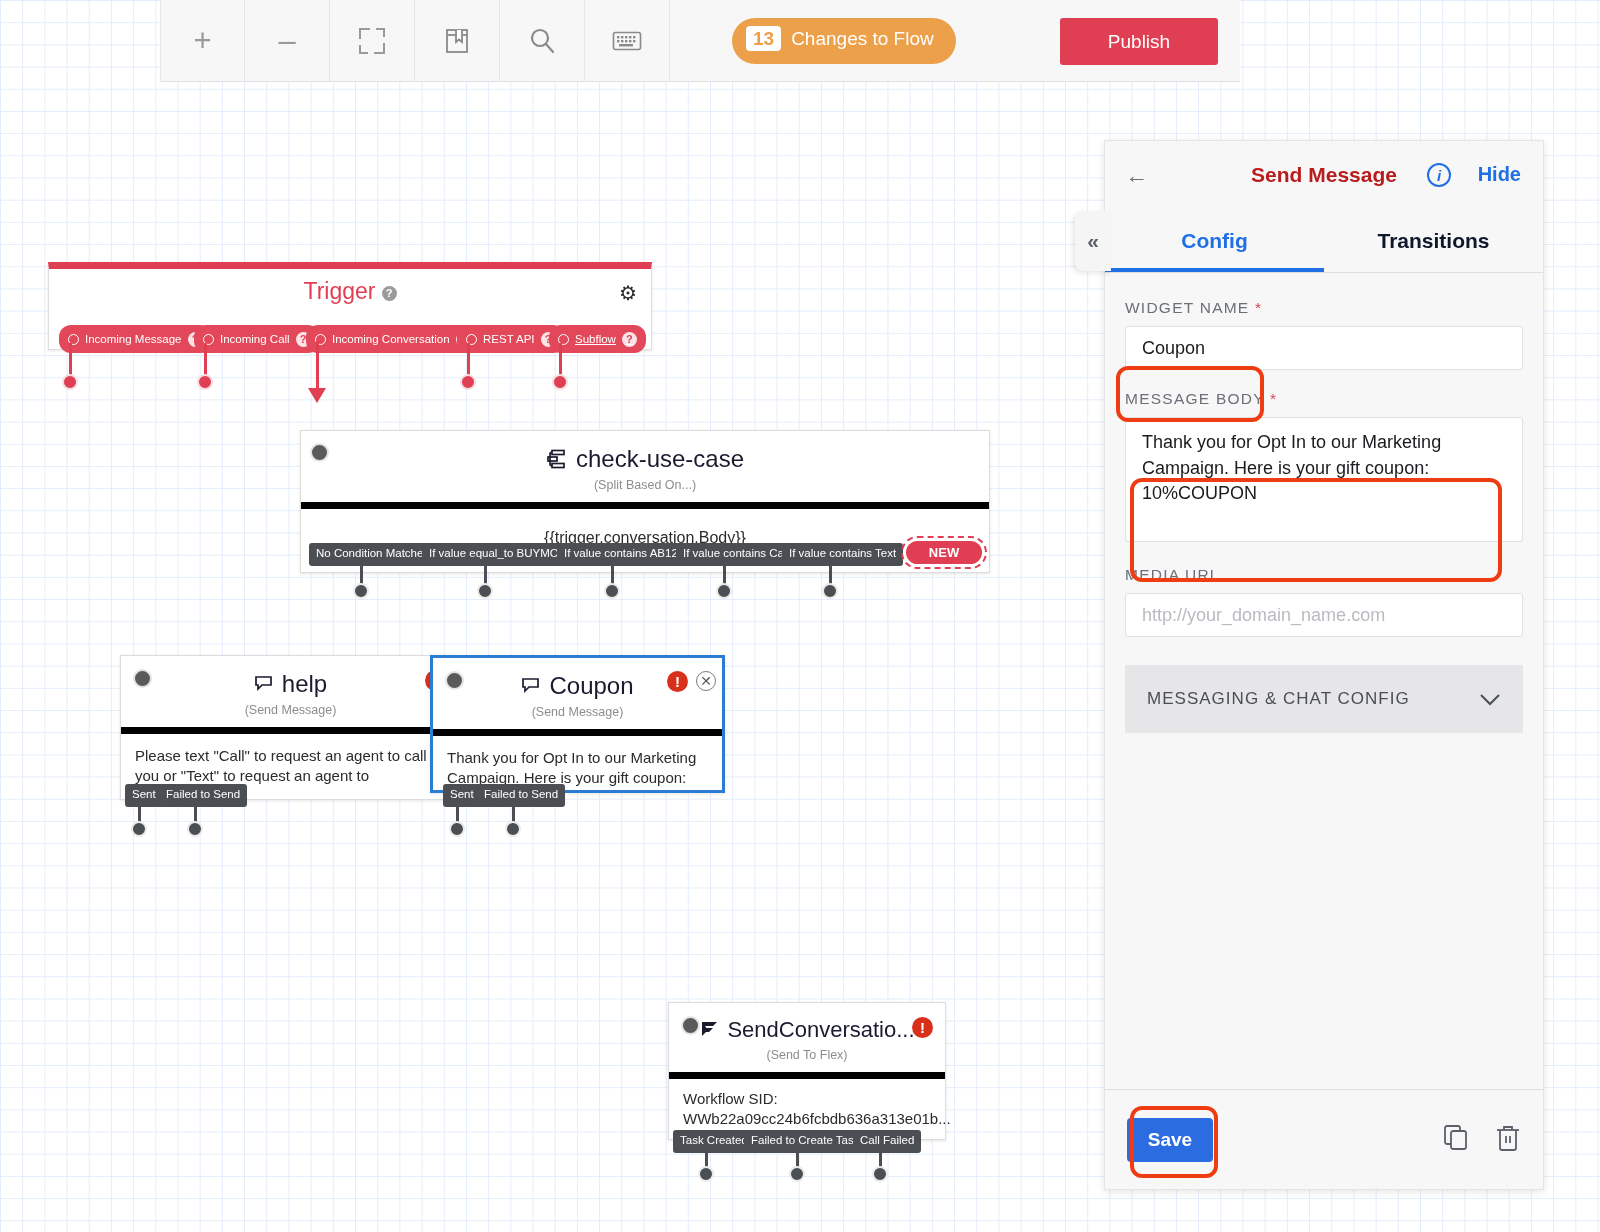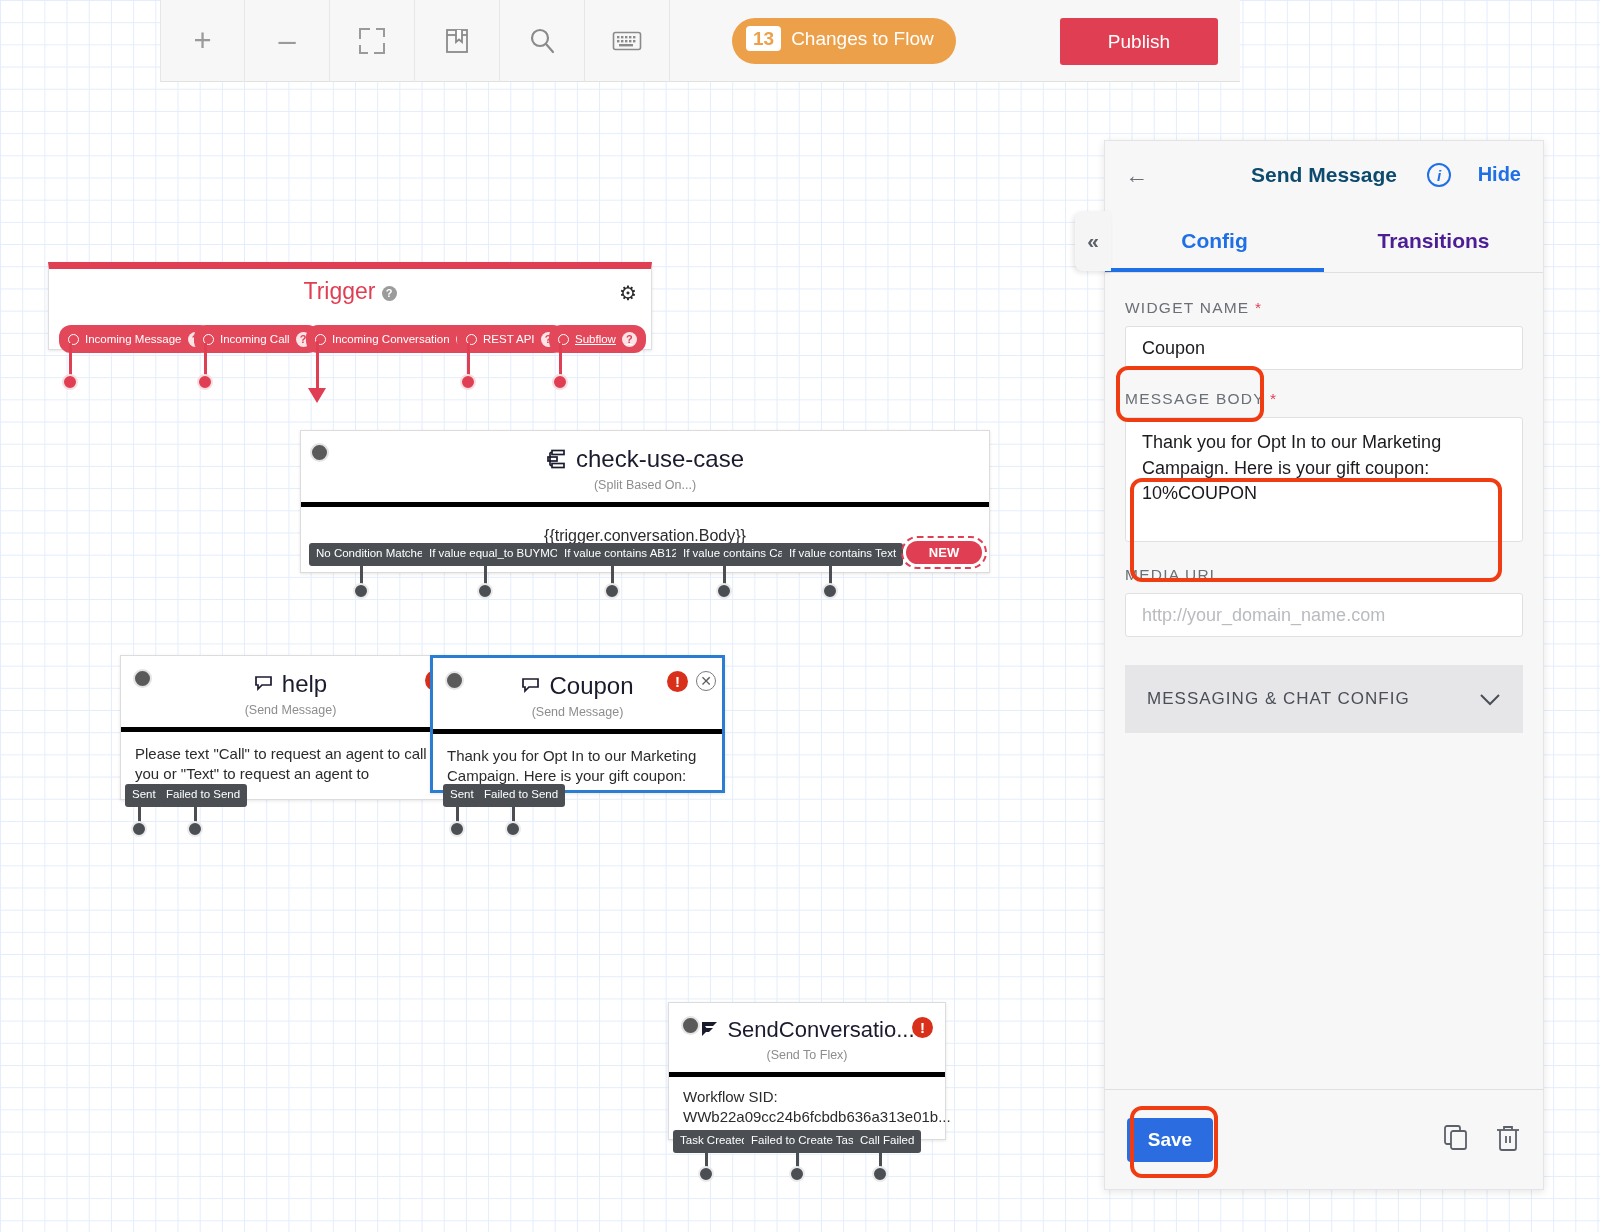--- a/index.html
+++ b/index.html
@@ -102,21 +102,21 @@
   .node-title {
     display: flex; align-items: center; justify-content: center;
     font-size: 24px; color: #1b1b2f;
     padding-top: 14px;
   }
   .node-sub {
     text-align: center; font-size: 12.5px; color: #8d8d8d;
     margin-top: 5px; padding-bottom: 10px;
   }
   .node-body {
-    border-top: 5px solid #000000;
+    border-top: 7px solid #000000;
     padding: 12px 14px 16px 14px;
     font-size: 15px; color: #2b2b2b; line-height: 1.35;
   }
   .in-dot {
     position: absolute; left: 12px; top: 13px;
     width: 19px; height: 19px; border-radius: 50%;
     background: #5a5a5a; border: 2px solid #e4e4e4;
   }
   .err-badge {
     position: absolute;
@@ -227,21 +227,21 @@
   }
   #panel-head {
     height: 68px;
     display: flex; align-items: center;
     padding: 0 20px;
     position: relative;
   }
   #panel-back { font-size: 23px; color: #6b6f76; cursor: pointer; line-height: 1; }
   #panel-title {
     position: absolute; left: 0; right: 0; text-align: center;
-    font-size: 21px; font-weight: bold; color: #0c4a6e;
+    font-size: 21px; font-weight: bold; color: #b91c1c;
     pointer-events: none;
   }
   #panel-info {
     position: absolute; right: 92px; top: 22px;
     width: 24px; height: 24px; border-radius: 50%;
     border: 2px solid #1f6fe5; color: #1f6fe5;
     font-size: 15px; font-weight: bold; font-style: italic;
     display: flex; align-items: center; justify-content: center;
     cursor: pointer; line-height: 1;
   }
@@ -250,21 +250,21 @@
     color: #1f6fe5; font-size: 20px; font-weight: bold; cursor: pointer;
   }
   #panel-tabs {
     display: flex; height: 64px;
     border-bottom: 1px solid #e0e0e2;
     background: #f7f7f8;
   }
   .p-tab {
     flex: 1;
     display: flex; align-items: center; justify-content: center;
-    font-size: 21px; font-weight: bold; color: #4c1d95;
+    font-size: 21px; font-weight: bold; color: #0f172a;
     cursor: pointer;
   }
   .p-tab.active { color: #1f6fe5; box-shadow: inset 0 -4px 0 #1f6fe5; }
   #collapse-tab {
     position: absolute;
     left: -30px; top: 70px;
     width: 36px; height: 60px;
     background: #f5f5f6;
     border-radius: 8px 0 0 8px;
     display: flex; align-items: center; justify-content: center;

